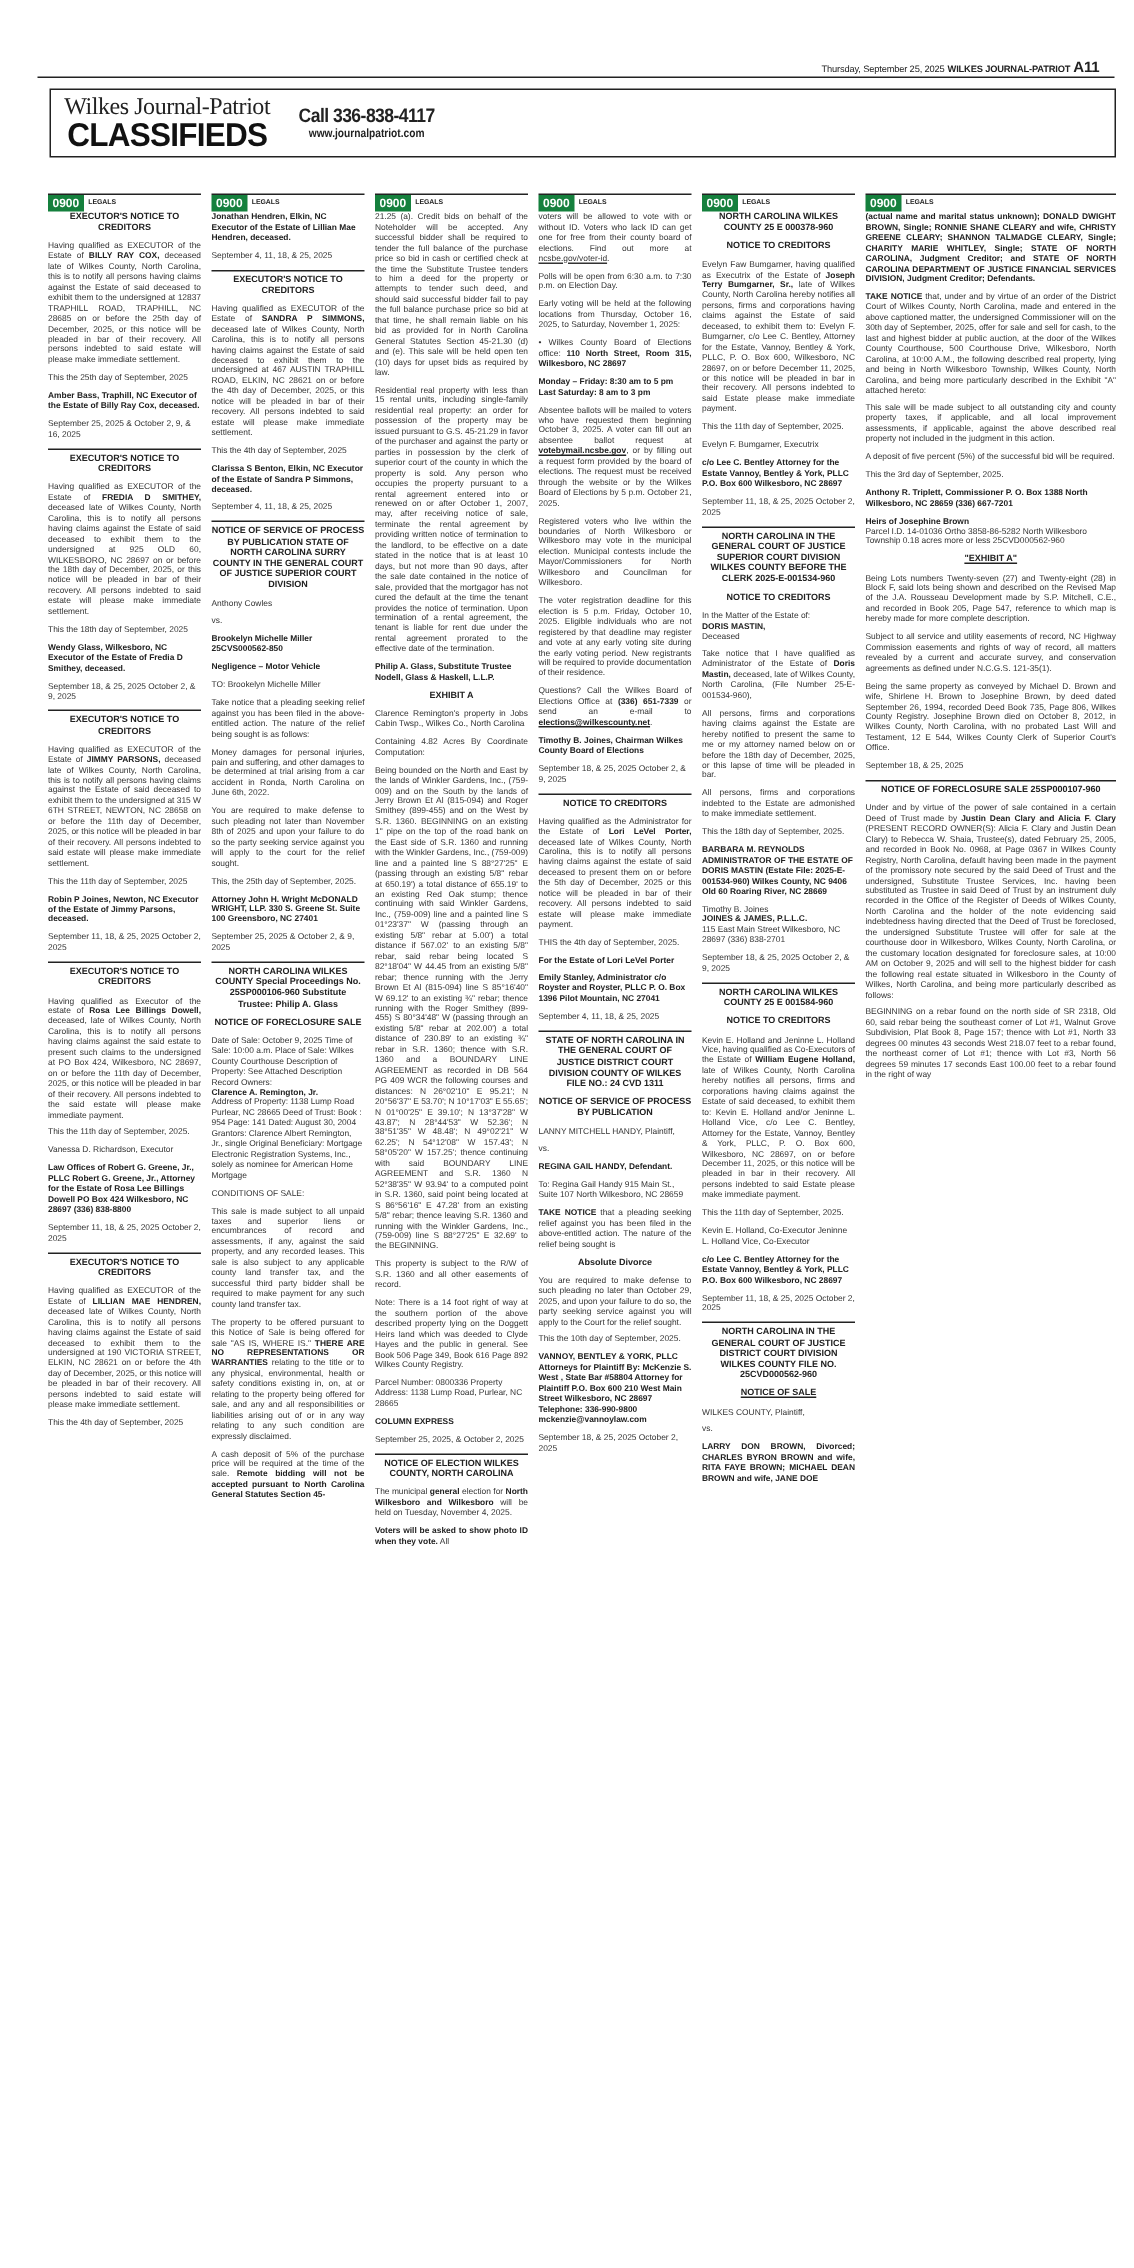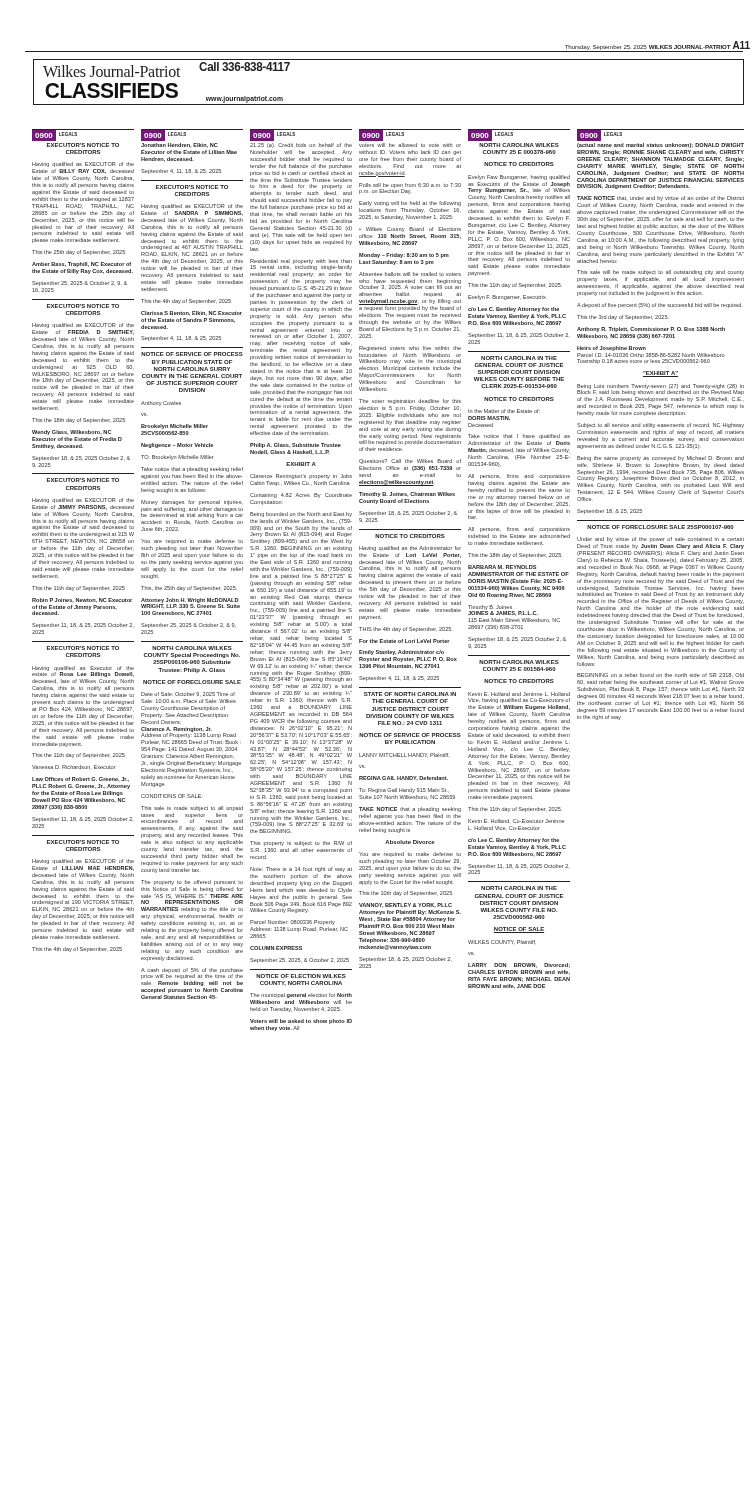--- a/index.html
+++ b/index.html
@@ -1,36 +1,36 @@
 <!DOCTYPE html>
 <html><head>
 <meta charset="utf-8">
 <style>
 *{box-sizing:border-box;margin:0;padding:0}
 html,body{width:756px;height:1512px;background:#fff;overflow:hidden}
 body{font-family:"Liberation Sans",sans-serif;color:#222;position:relative}
-.folio{position:absolute;top:40px;right:6px;font-size:6.2px;color:#222;letter-spacing:-0.1px;display:flex;align-items:baseline;gap:2px}
+.folio{position:absolute;top:40px;right:23px;font-size:6.2px;color:#222;letter-spacing:-0.1px;display:flex;align-items:baseline;gap:2px}
 .folio .pub{font-weight:bold}
 .folio .pg{font-weight:bold;font-size:10px}
 .folio-rule{position:absolute;top:51px;left:25px;right:13px;height:1px;background:#222}
 .banner{position:absolute;top:59px;left:33px;right:12px;height:46px;border:1.5px solid #222;display:flex}
 .banner .left{width:155px;display:flex;flex-direction:column;align-items:center;justify-content:center;background:#fff}
 .banner .left .t1{font-family:"Liberation Serif",serif;font-size:16px;line-height:16px;color:#222;white-space:nowrap;letter-spacing:-0.3px}
 .banner .left .t2{font-weight:bold;font-size:21px;line-height:21px;color:#111;letter-spacing:-0.5px;transform:scaleY(1.05)}
 .banner .mid{flex:1;background:#1e1e1e;color:#fff;display:flex;flex-direction:column;align-items:center;justify-content:center;font-weight:bold}
 .banner .mid .m1{font-size:15px;line-height:16px;letter-spacing:-0.4px;transform:scaleX(0.9)}
 .banner .mid .m2{font-size:15px;line-height:16px;letter-spacing:-0.4px;transform:scaleX(0.9)}
-.banner .right{width:111px;display:flex;flex-direction:column;align-items:center;justify-content:space-between}
+.banner .right{width:111px;display:flex;flex-direction:column;align-items:center;justify-content:center}
 .banner .right .r1{font-weight:bold;font-size:13px;line-height:14px;letter-spacing:-0.4px;transform:scaleX(0.9);white-space:nowrap}
 .banner .right .r2{font-weight:bold;font-size:8px;line-height:10px;transform:scaleX(0.85);white-space:nowrap}
 .cols{position:absolute;top:129px;left:32px;right:12px;display:flex;gap:7px}
 .col{width:102px;flex:0 0 102px;font-size:5.6px;line-height:6.9px;color:#333}
 .col:last-child{flex:1}
 .hdr{border-top:1px solid #222;display:flex;align-items:center;height:12px;margin-bottom:1px}
-.hdr .code{background:#701a75;color:#fff;font-weight:bold;font-size:8px;line-height:10px;padding:1px 3px 0 3px;height:11px}
+.hdr .code{background:#15803d;color:#fff;font-weight:bold;font-size:8px;line-height:10px;padding:1px 3px 0 3px;height:11px}
 .hdr .lbl{font-weight:bold;font-size:4.6px;margin-left:3px;color:#222}
 .ttl{text-align:center;font-weight:bold;font-size:6px;line-height:7.2px;color:#222;margin:1px 0 5px}
 .p{text-align:justify;margin-bottom:5px;hyphens:auto}
 .b{font-weight:bold;color:#222}
 .sig{font-weight:bold;color:#222;margin-bottom:5px}
 .date{margin-bottom:5px}
 .rule{border-top:1px solid #222;margin:3px 0 3px}
 .u{text-decoration:underline}
 </style>
 </head>

